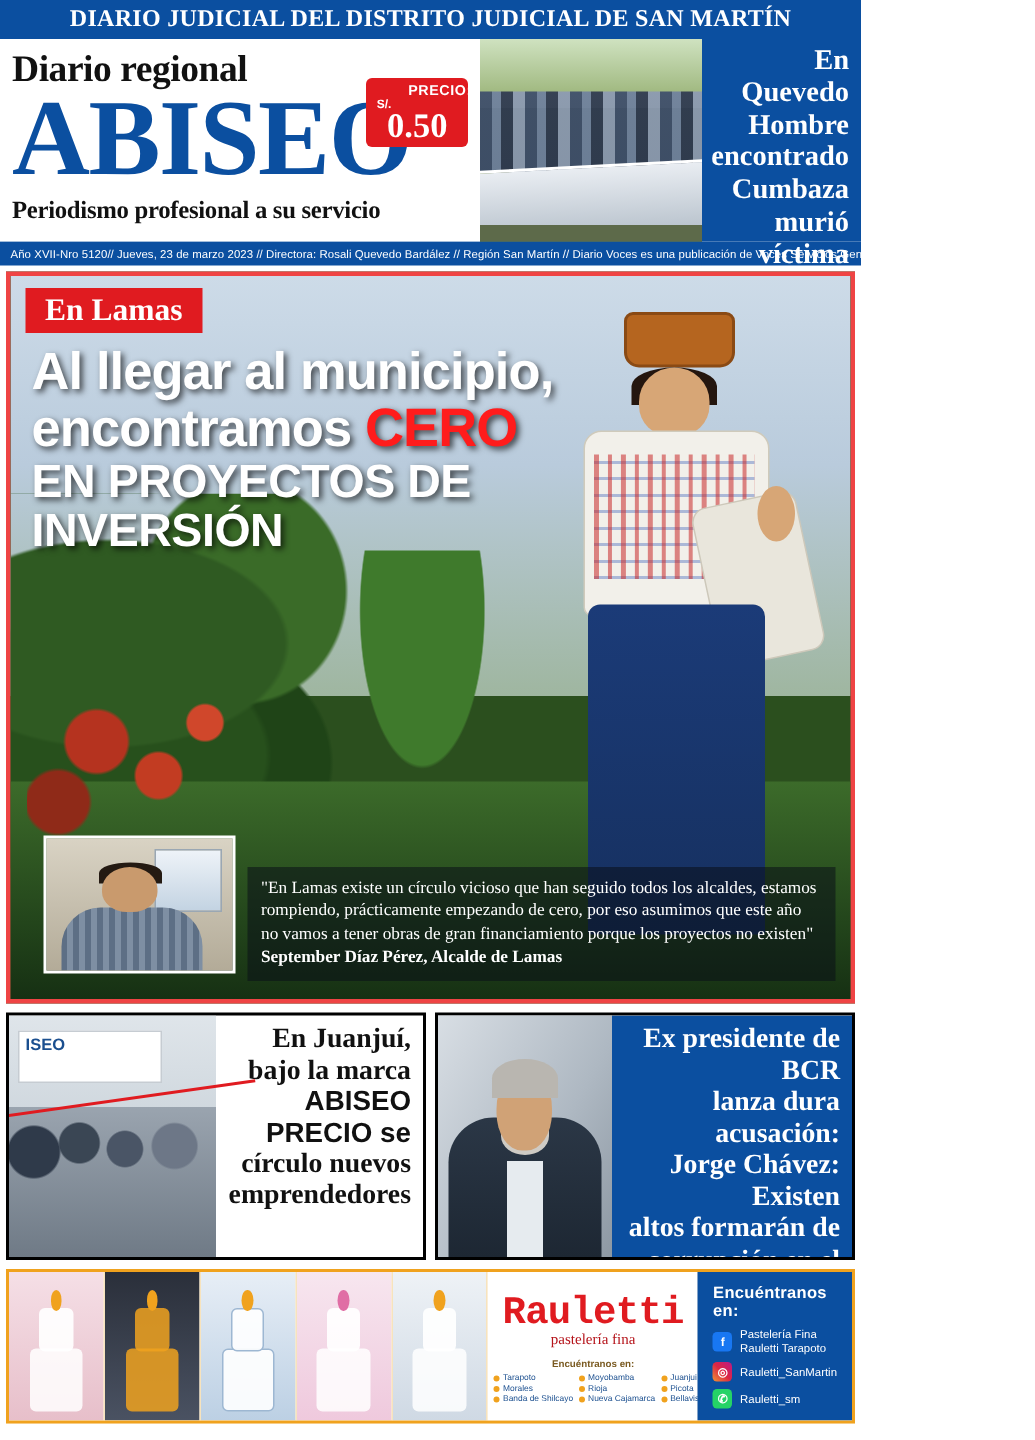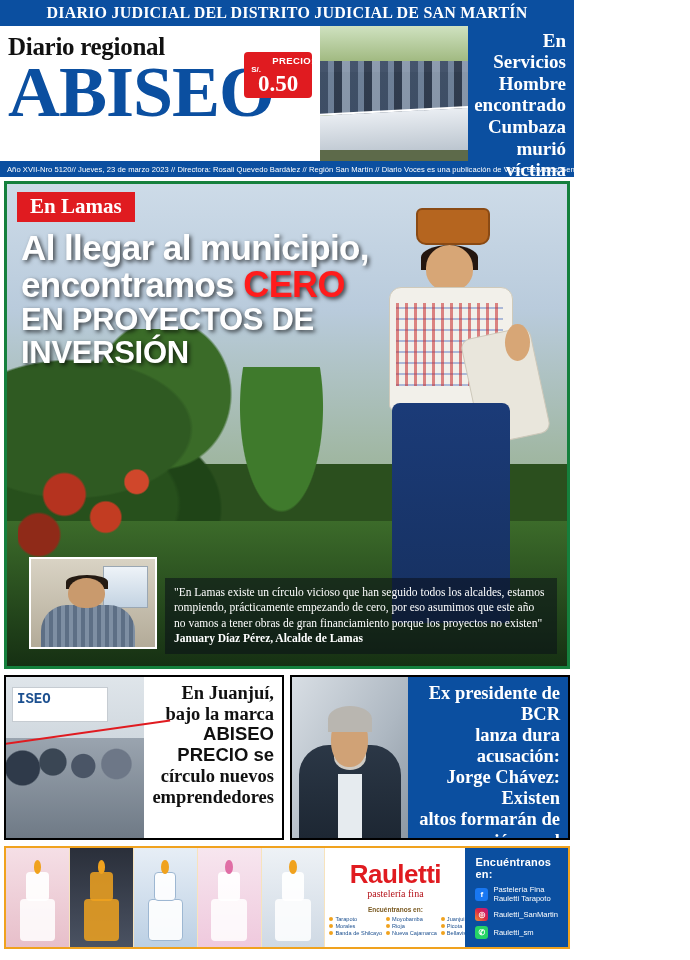--- a/index.html
+++ b/index.html
@@ -149,21 +149,21 @@
     padding-left: 7px;
     letter-spacing: 0.05px;
     white-space: nowrap;
   }
 
   
   .main-story {
     position: relative;
     margin: 4px 4px 0 4px;
     height: 488px;
-    border: 3px solid #15803d;
+    border: 3px solid #ef4444;
     overflow: hidden;
     background: #2b4f1e;
   }
   
   .ms-bg { position: absolute; inset: 0; }
   .ms-sky {
     position: absolute; left:0; top:0; width:100%; height:58%;
     background: linear-gradient(#cddbe8 0%, #b9cbdc 45%, #9fb6a0 100%);
   }
   .ms-trees {
@@ -314,21 +314,21 @@
   .sec-left .photo {
     width: 50%;
     position: relative;
     background: linear-gradient(#dfe5ea,#b9c4cd);
   }
   .sec-left .photo .banner {
     position:absolute; left:4%; top:6%; width:70%; height:22%;
     background:#ffffff; border:1px solid #c6ccd2;
   }
   .sec-left .photo .banner-txt {
-    position:absolute; left:8%; top:9%; font-size:14px; color:#1b4f8f; font-weight:bold;font-family:Liberation Mono, monospace;
+    position:absolute; left:8%; top:9%; font-size:11px; color:#1b4f8f; font-weight:bold;
   }
   .sec-left .photo .people {
     position:absolute; left:0; bottom:0; width:100%; height:62%;
     background:
       radial-gradient(circle at 12% 30%, #2f3a4a 0 12%, rgba(0,0,0,0) 13%),
       radial-gradient(circle at 34% 24%, #3a4654 0 11%, rgba(0,0,0,0) 12%),
       radial-gradient(circle at 56% 28%, #4a5566 0 11%, rgba(0,0,0,0) 12%),
       radial-gradient(circle at 80% 26%, #6d7787 0 11%, rgba(0,0,0,0) 12%),
       linear-gradient(#9aa4af, #6f7a86);
   }
@@ -431,21 +431,21 @@
   .c4 .topper { background:#e06ea5; }
 
   .ad-brand {
     width: 140px;
     background: #ffffff;
     display: flex; flex-direction: column;
     align-items: center; justify-content: center;
     padding: 4px;
   }
   .ad-brand .name {
-    font-family: Liberation Sans, sans-serif;
+    font-family: Liberation Mono, monospace;
     font-weight: bold; font-size: 26px; color: #e01b20;
     letter-spacing: -0.5px;
   }
   .ad-brand .sub {
     font-family: "Liberation Serif", serif;
     font-size: 10px; color: #b5131a; margin-top: -2px;
   }
   .ad-brand .find {
     font-size: 6.5px; color: #7a5a21; margin-top: 7px; font-weight: bold;
   }
@@ -485,35 +485,36 @@
 <div class="page">
 
   <div class="judicial-bar">
     <span>DIARIO JUDICIAL DEL DISTRITO JUDICIAL DE SAN MARTÍN</span>
   </div>
 
   <div class="masthead">
     <div class="masthead-left">
       <div class="diario-regional">Diario regional</div>
       <div class="voces">ABISEO</div>
+      <div class="tagline">Periodismo profesional a su servicio</div>
       <div class="price-badge">
         <span class="p-label">PRECIO:</span>
         <span class="p-soles">S/.</span>
         <span class="p-value">0.50</span>
       </div>
     </div>
     <div class="masthead-right">
       <div class="lead-photo">
         <div class="sky"></div>
           <div class="crowd"></div>
           <div class="tarp"></div>
           <div class="ground"></div>
       </div>
       <div class="lead-headline">
-        <div class="kicker">En Servicios</div>
+        <div class="kicker">En Quevedo</div>
         <div class="line">Hombre encontrado</div>
         <div class="line">Cumbaza murió víctima</div>
         <div class="line">de paro cardiaco</div>
       </div>
     </div>
   </div>
 
   <div class="credits">
     <span>Año XVII-Nro 5120// Jueves, 23 de marzo 2023 // Directora: Rosali Quevedo Bardález // Región San Martín // Diario Voces es una publicación de Voces Servicios Generales de Comunicaciones EIRL// Telf: 042503843</span>
   </div>
@@ -549,21 +550,21 @@
     <div class="inset-portrait">
       <div class="ip-wall"></div>
         <div class="ip-window"></div>
       <div class="ip-shirt"></div>
         <div class="ip-hair"></div>
         <div class="ip-head"></div>
     </div>
 
     <div class="quote-box">
       <span>"En Lamas existe un círculo vicioso que han seguido todos los alcaldes, estamos rompiendo, prácticamente empezando de cero, por eso asumimos que este año no vamos a tener obras de gran financiamiento porque los proyectos no existen"</span>
-      <span class="src">January Díaz Pérez, Alcalde de Lamas</span>
+      <span class="src">September Díaz Pérez, Alcalde de Lamas</span>
     </div>
   </div>
 
   <div class="secondary">
 
     <div class="sec-card sec-left">
       <div class="photo">
         <div class="banner"></div>
         <div class="banner-txt">ISEO</div>
         <div class="people"></div>

